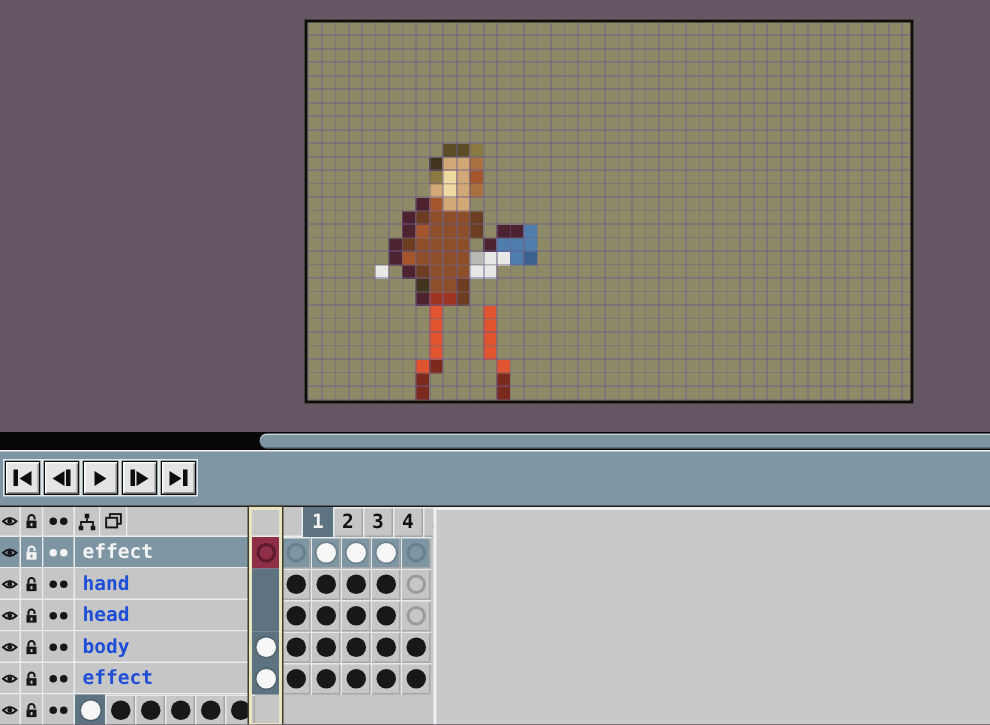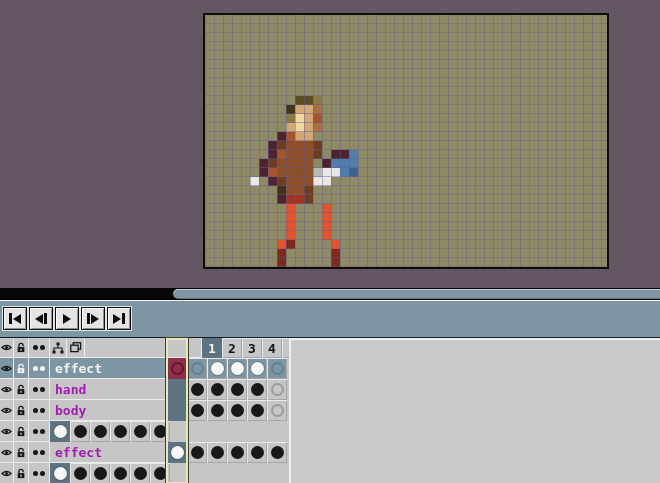--- a/index.html
+++ b/index.html
@@ -35,21 +35,21 @@
 
   
   .timeline{position:absolute;left:0;top:337px;width:660px;height:146px;background:#c6c6c6;
             border-top:1px solid #1a1a1a;box-sizing:border-box;}
   .trow{display:flex;height:21px;align-items:stretch;}
   .trow.header{height:20px;}
   .cell{box-sizing:border-box;border-right:1px solid #ececec;border-bottom:1px solid #ececec;
         display:flex;align-items:center;justify-content:center;background:#c6c6c6;color:#161616;}
   .w-eye{width:14px;} .w-lock{width:15px;} .w-dots{width:21px;gap:2px;}
   .w-branch{width:17px;} .w-copy{width:18px;}
-  .name-cell{width:117px;justify-content:flex-start;padding-left:5px;font-weight:bold;font-size:13px;color:#a21caf;}
+  .name-cell{width:117px;justify-content:flex-start;padding-left:5px;font-weight:bold;font-size:13px;color:#1d4ed8;}
   .hdr-spacer{width:117px;}
   .dot{width:5px;height:5px;border-radius:50%;background:#161616;display:inline-block;}
   .frames{display:flex;width:120px;}
   .fcell{width:20px;box-sizing:border-box;display:flex;align-items:center;justify-content:center;
          background:#c6c6c6;box-shadow:inset 1px 1px 0 #e9e9e9, inset -1px -1px 0 #a6a6a6;}
   .fcell.hdr{font-weight:bold;font-size:13px;color:#111;}
   .fcell.selcol{background:#5d7381;color:#f2f2f2;box-shadow:none;}
   .fcell.rowsel{background:#7e95a3;}
   .fcell.cur{background:#8e2f47;box-shadow:none;}
   .fdot{width:13px;height:13px;border-radius:50%;box-sizing:border-box;}
@@ -331,59 +331,60 @@
           <svg width="10" height="11" viewBox="0 0 12 13">
             <path d="M3.5 6 V4 A2.5 2.5 0 0 1 8.5 4 V5" fill="none" stroke="currentColor" stroke-width="1.6"></path>
             <rect x="2" y="6" width="8" height="6" fill="currentColor"></rect>
             <rect x="5.2" y="8" width="1.6" height="2.4" fill="#c6c6c6"></rect>
           </svg>
         </div>
       <div class="cell w-dots">
           <span class="dot"></span>
           <span class="dot"></span>
         </div>
+      <div class="cell name-cell">head</div>
+      <div class="frames">
+          <div class="fcell selcol"></div>
+          <div class="fcell">
+            <span class="fdot black"></span>
+          </div>
+          <div class="fcell">
+            <span class="fdot black"></span>
+          </div>
+          <div class="fcell">
+            <span class="fdot black"></span>
+          </div>
+          <div class="fcell">
+            <span class="fdot black"></span>
+          </div>
+          <div class="fcell">
+            <span class="fdot hollow-gray"></span>
+          </div>
+        </div>
+    </div>
+
+    <div class="trow layer">
+      <div class="cell w-eye">
+          <svg width="11" height="9" viewBox="0 0 12 10">
+            <path d="M1 5 Q6 0.2 11 5 Q6 9.8 1 5 Z" fill="none" stroke="currentColor" stroke-width="1.5"></path>
+            <circle cx="6" cy="5" r="1.8" fill="currentColor"></circle>
+          </svg>
+        </div>
+      <div class="cell w-lock">
+          <svg width="10" height="11" viewBox="0 0 12 13">
+            <path d="M3.5 6 V4 A2.5 2.5 0 0 1 8.5 4 V5" fill="none" stroke="currentColor" stroke-width="1.6"></path>
+            <rect x="2" y="6" width="8" height="6" fill="currentColor"></rect>
+            <rect x="5.2" y="8" width="1.6" height="2.4" fill="#c6c6c6"></rect>
+          </svg>
+        </div>
+      <div class="cell w-dots">
+          <span class="dot"></span>
+          <span class="dot"></span>
+        </div>
       <div class="cell name-cell">body</div>
-      <div class="frames">
-          <div class="fcell selcol"></div>
-          <div class="fcell">
-            <span class="fdot black"></span>
-          </div>
-          <div class="fcell">
-            <span class="fdot black"></span>
-          </div>
-          <div class="fcell">
-            <span class="fdot black"></span>
-          </div>
-          <div class="fcell">
-            <span class="fdot black"></span>
-          </div>
-          <div class="fcell">
-            <span class="fdot hollow-gray"></span>
-          </div>
-        </div>
-    </div>
-
-    <div class="trow layer">
-      <div class="cell w-eye">
-          <svg width="11" height="9" viewBox="0 0 12 10">
-            <path d="M1 5 Q6 0.2 11 5 Q6 9.8 1 5 Z" fill="none" stroke="currentColor" stroke-width="1.5"></path>
-            <circle cx="6" cy="5" r="1.8" fill="currentColor"></circle>
-          </svg>
-        </div>
-      <div class="cell w-lock">
-          <svg width="10" height="11" viewBox="0 0 12 13">
-            <path d="M3.5 6 V4 A2.5 2.5 0 0 1 8.5 4 V5" fill="none" stroke="currentColor" stroke-width="1.6"></path>
-            <rect x="2" y="6" width="8" height="6" fill="currentColor"></rect>
-            <rect x="5.2" y="8" width="1.6" height="2.4" fill="#c6c6c6"></rect>
-          </svg>
-        </div>
-      <div class="cell w-dots">
-          <span class="dot"></span>
-          <span class="dot"></span>
-        </div>
       <div class="frames">
           <div class="fcell selcol">
             <span class="fdot white"></span>
           </div>
           <div class="fcell">
             <span class="fdot black"></span>
           </div>
           <div class="fcell">
             <span class="fdot black"></span>
           </div>

